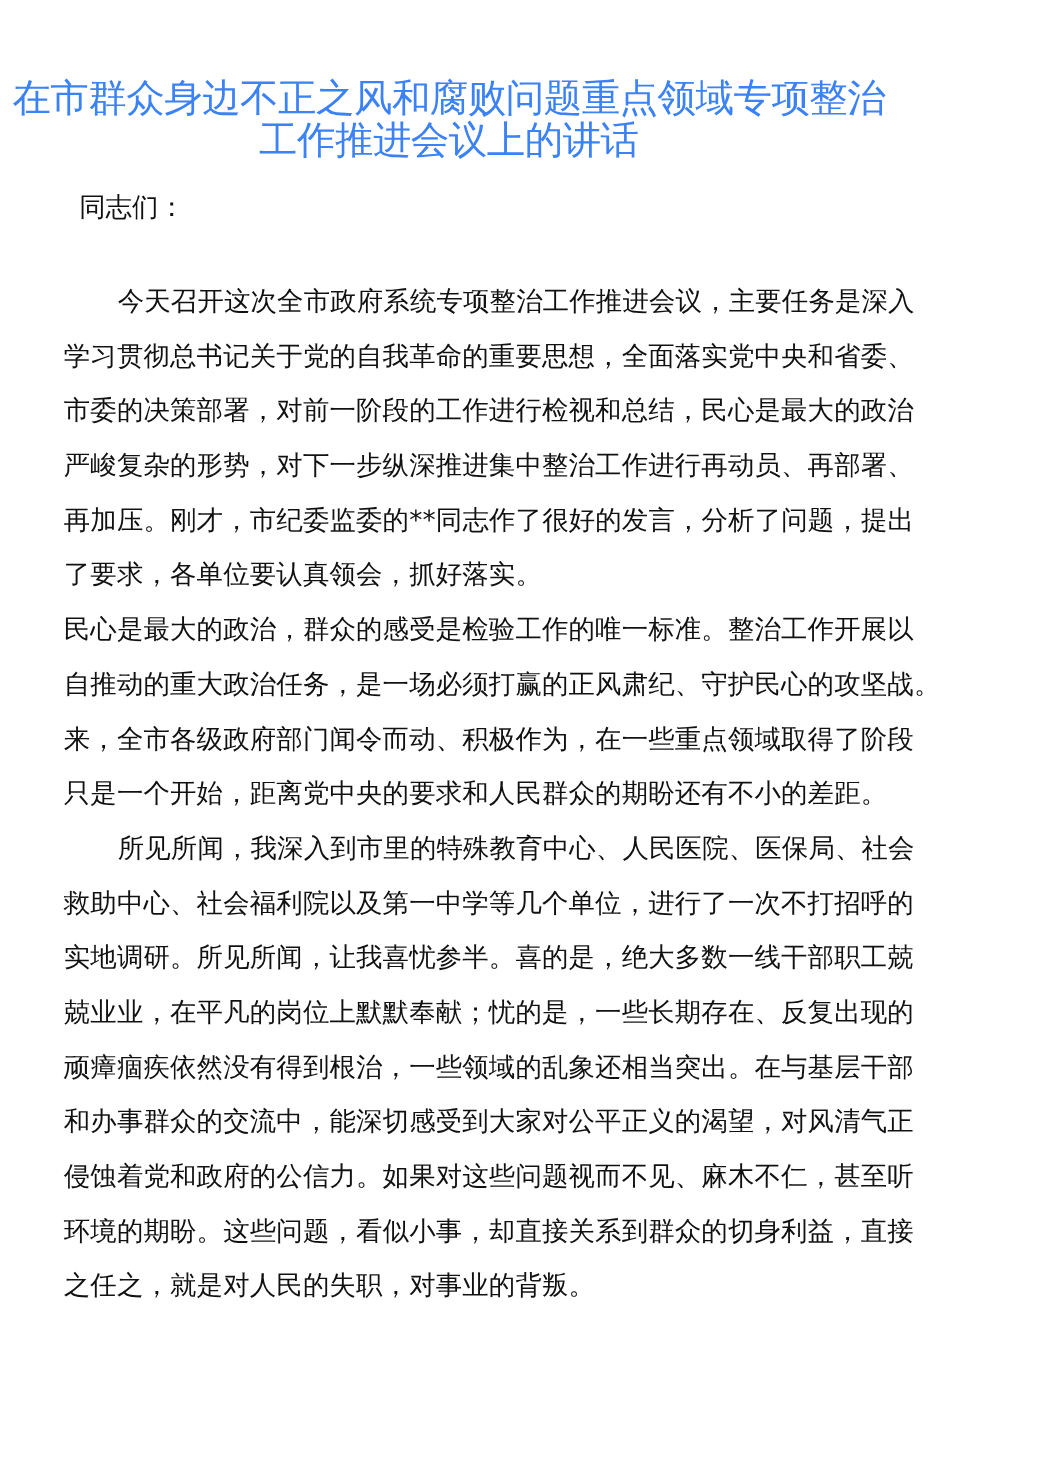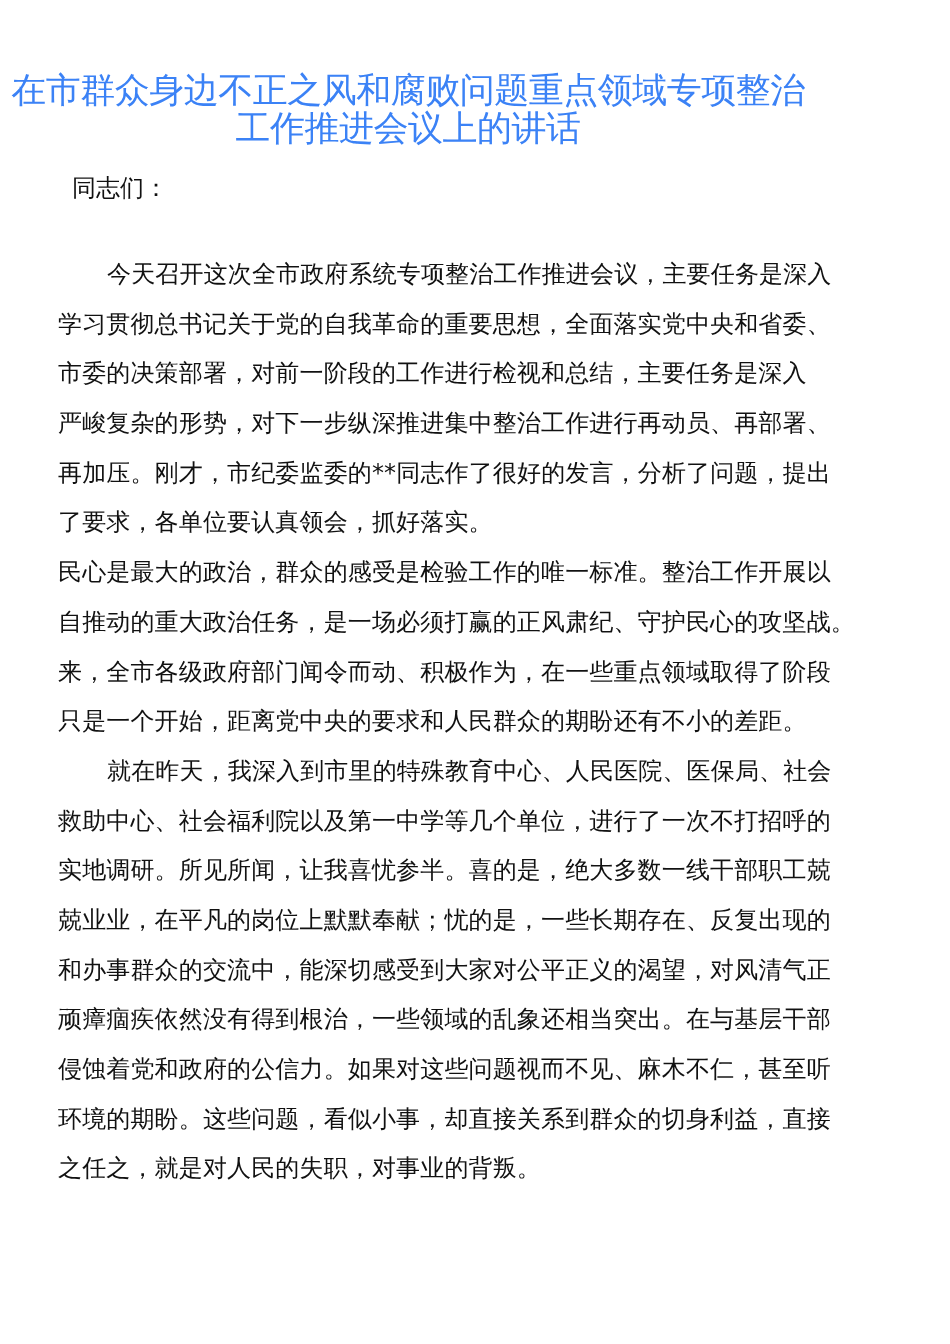--- a/index.html
+++ b/index.html
@@ -71,39 +71,39 @@
   <div class="title l1">在市群众身边不正之风和腐败问题重点领域专项整治</div>
   <div class="title l2">工作推进会议上的讲话</div>
 
   <div class="salutation">同志们：</div>
 
   <div class="body-lines">
 
     <div>
       <div class="line indent">今天召开这次全市政府系统专项整治工作推进会议，主要任务是深入</div>
       <div class="line">学习贯彻总书记关于党的自我革命的重要思想，全面落实党中央和省委、</div>
-      <div class="line">市委的决策部署，对前一阶段的工作进行检视和总结，主要任务是深入</div>
+      <div class="line">市委的决策部署，对前一阶段的工作进行检视和总结，民心是最大的政治</div>
       <div class="line">严峻复杂的形势，对下一步纵深推进集中整治工作进行再动员、再部署、</div>
       <div class="line">再加压。刚才，市纪委监委的**同志作了很好的发言，分析了问题，提出</div>
       <div class="line">了要求，各单位要认真领会，抓好落实。</div>
     </div>
 
     <div>
       <div class="line">民心是最大的政治，群众的感受是检验工作的唯一标准。整治工作开展以</div>
       <div class="line">自推动的重大政治任务，是一场必须打赢的正风肃纪、守护民心的攻坚战。</div>
       <div class="line">来，全市各级政府部门闻令而动、积极作为，在一些重点领域取得了阶段</div>
       <div class="line">只是一个开始，距离党中央的要求和人民群众的期盼还有不小的差距。</div>
     </div>
 
     <div>
-      <div class="line indent">就在昨天，我深入到市里的特殊教育中心、人民医院、医保局、社会</div>
+      <div class="line indent">所见所闻，我深入到市里的特殊教育中心、人民医院、医保局、社会</div>
       <div class="line">救助中心、社会福利院以及第一中学等几个单位，进行了一次不打招呼的</div>
       <div class="line">实地调研。所见所闻，让我喜忧参半。喜的是，绝大多数一线干部职工兢</div>
       <div class="line">兢业业，在平凡的岗位上默默奉献；忧的是，一些长期存在、反复出现的</div>
+      <div class="line">顽瘴痼疾依然没有得到根治，一些领域的乱象还相当突出。在与基层干部</div>
       <div class="line">和办事群众的交流中，能深切感受到大家对公平正义的渴望，对风清气正</div>
-      <div class="line">顽瘴痼疾依然没有得到根治，一些领域的乱象还相当突出。在与基层干部</div>
       <div class="line">侵蚀着党和政府的公信力。如果对这些问题视而不见、麻木不仁，甚至听</div>
       <div class="line">环境的期盼。这些问题，看似小事，却直接关系到群众的切身利益，直接</div>
       <div class="line">之任之，就是对人民的失职，对事业的背叛。</div>
     </div>
   </div>
 
 </div>
 
 </body></html>

